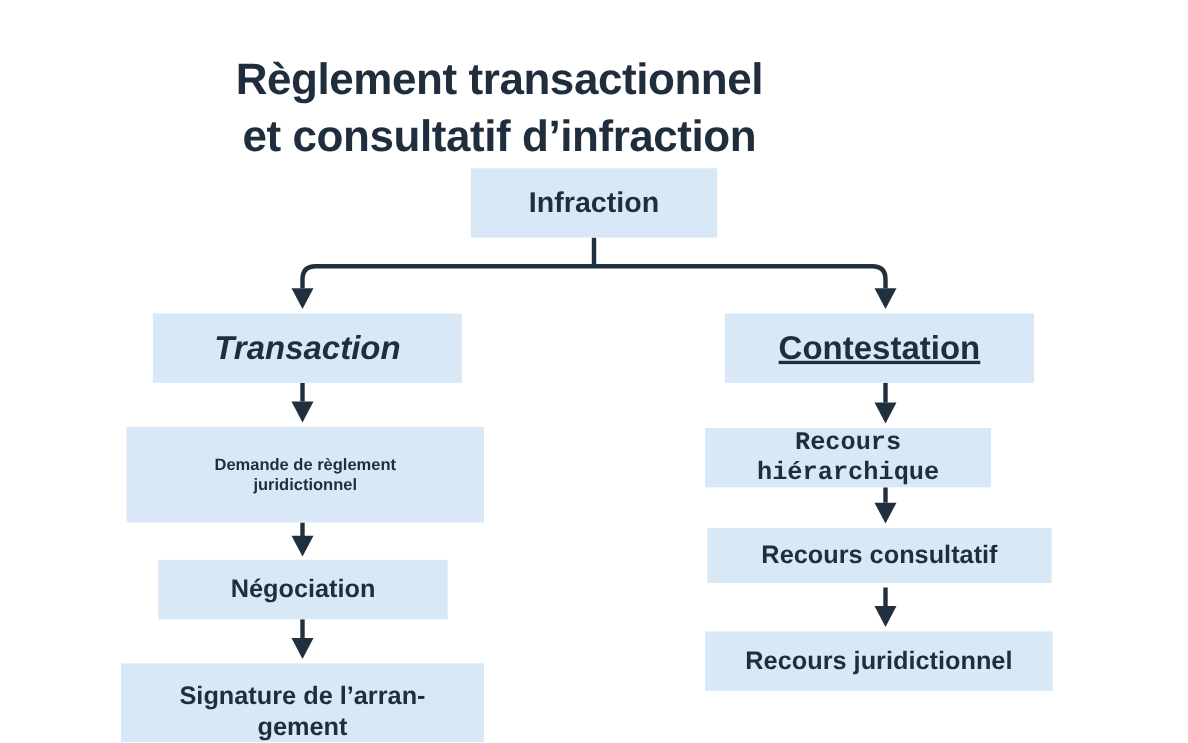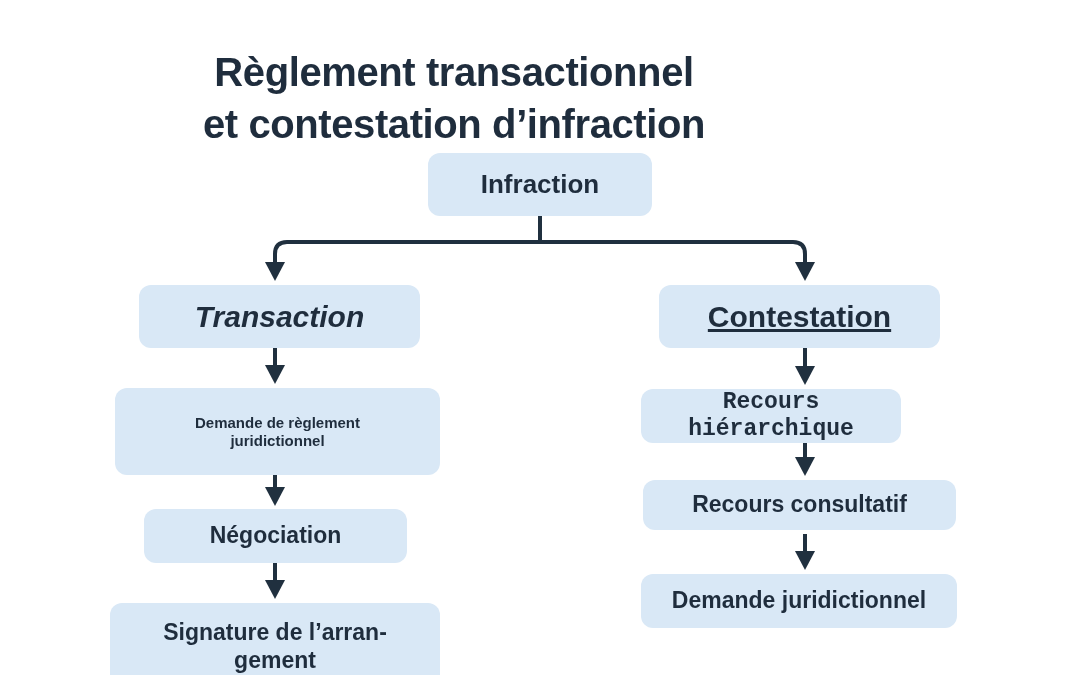--- a/index.html
+++ b/index.html
@@ -43,21 +43,21 @@
     top: 0;
     width: 1080px;
     height: 675px;
     pointer-events: none;
   }
   
   .node {
     position: absolute;
     box-sizing: border-box;
     background: #d9e8f6;
-    border-radius: 12px;
+    border-radius: 0;
     color: #1f2d3d;
     display: flex;
     align-items: center;
     justify-content: center;
     text-align: center;
     font-weight: bold;
     line-height: 1.18;
     padding: 4px 20px;
   }
   .node-text {
@@ -75,21 +75,21 @@
   .n-r2        { left: 643px; top: 480px; width: 313px; height: 50px;  font-size: 23px; }
   .n-r3        { left: 641px; top: 574px; width: 316px; height: 54px;  font-size: 23px; }
 </style>
 </head>
 <body>
 
 <div id="canvas">
 
   <div class="title">
     <span class="line">Règlement transactionnel</span>
-    <span class="line">et contestation d’infraction</span>
+    <span class="line">et consultatif d’infraction</span>
   </div>
 
   <svg id="connectors" viewBox="0 0 1080 675">
     <g fill="none" stroke="#20303f" stroke-width="4" stroke-linecap="butt">
 
       <path d="M540,216 L540,242"></path>
 
       <path d="M540,242 L287,242 Q275,242 275,254 L275,262"></path>
 
       <path d="M540,242 L793,242 Q805,242 805,254 L805,262"></path>
@@ -147,16 +147,16 @@
 
   <div class="node n-r1">
     <span class="node-text">Recours hiérarchique</span>
   </div>
 
   <div class="node n-r2">
     <span class="node-text">Recours consultatif</span>
   </div>
 
   <div class="node n-r3">
-    <span class="node-text">Demande juridictionnel</span>
+    <span class="node-text">Recours juridictionnel</span>
   </div>
 
 </div>
 
 </body></html>

